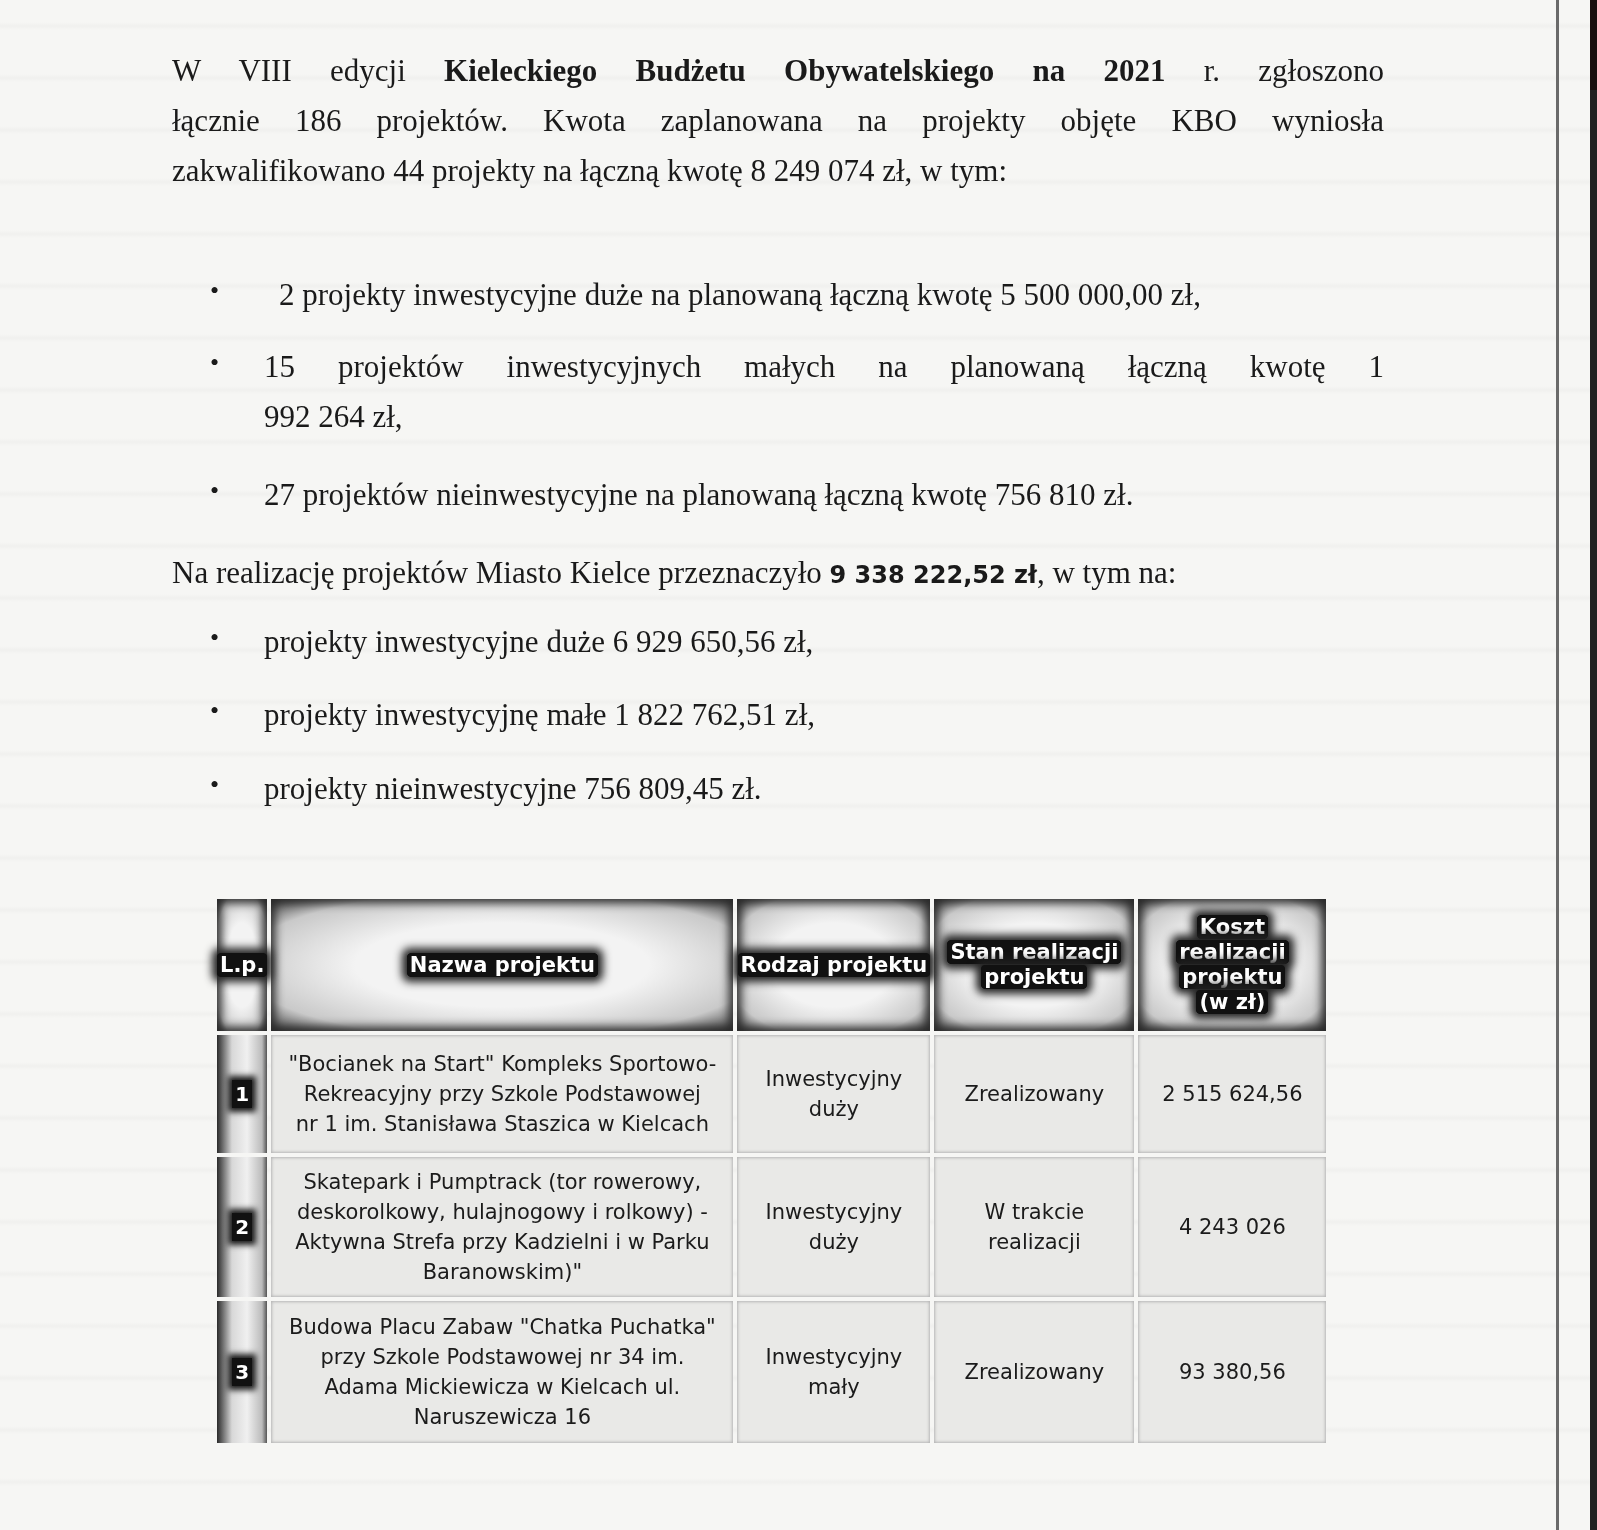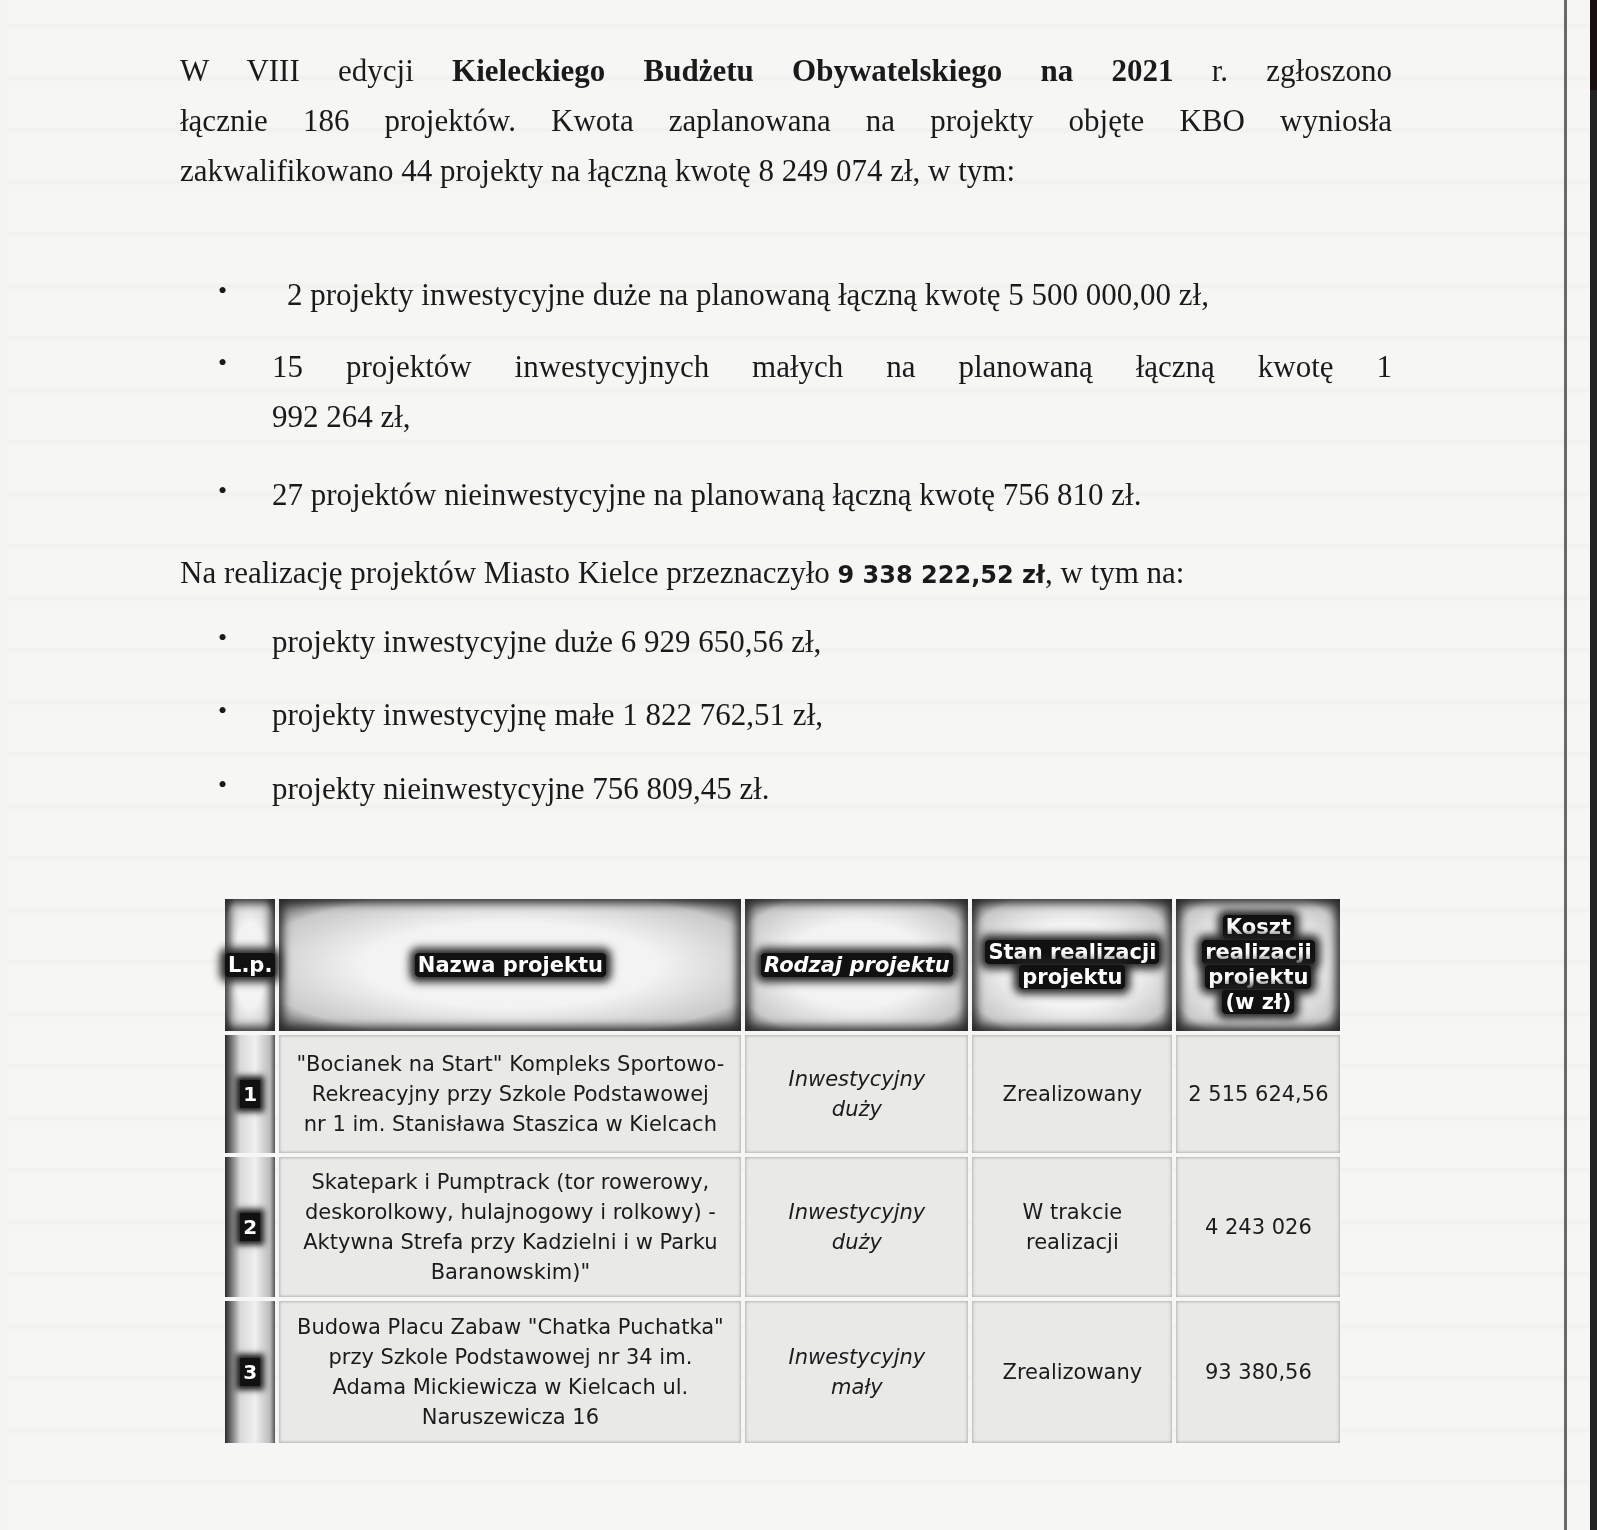--- a/index.html
+++ b/index.html
@@ -3,21 +3,21 @@
 <meta charset="utf-8">
 <style>
   html, body { margin:0; padding:0; }
   body {
     width:1597px; height:1530px; position:relative; overflow:hidden;
     background:#f4f4f2;
     font-family:"DejaVu Serif", serif;
     color:#1a1a1a;
   }
   .page {
-    position:absolute; left:8px; top:0; width:1590px; height:1530px;
+    position:absolute; left:0; top:0; width:1590px; height:1530px;
     background:#f6f6f4;
   }
   .ghost {
     position:absolute; inset:0;
     background:
       repeating-linear-gradient(0deg, rgba(0,0,0,0) 0px, rgba(0,0,0,0) 44px, rgba(0,0,0,0.025) 48px, rgba(0,0,0,0) 52px);
     pointer-events:none;
   }
   .right-rule {
     position:absolute; left:1556px; top:0; width:3px; height:1530px; background:#6a6a6a;
@@ -68,23 +68,23 @@
     text-align:left;
   }
   td.num span { background:#111; padding:2px 3px; box-shadow:0 0 6px 4px #1a1a1a; }
   td.cell {
     background:#e9e9e7;
     box-shadow: inset 0 0 3px 1px #b5b5b5;
     font-size:21px; line-height:30px; color:#1b1b1b;
   }
   .c1 { width:44px; }
   .c2 { width:462px; }
-  .c3 { width:223px;font-style:italic; }
+  .c3 { width:193px; }
   .c4 { width:200px; }
-  .c5 { width:164px; }
+  .c5 { width:188px; }
   tr.r1 td { height:118px; }
   tr.r2 td { height:140px; }
   tr.r3 td { height:142px; }
 </style>
 </head>
 <body>
 
 <div class="page">
   <div class="ghost"></div>
 

